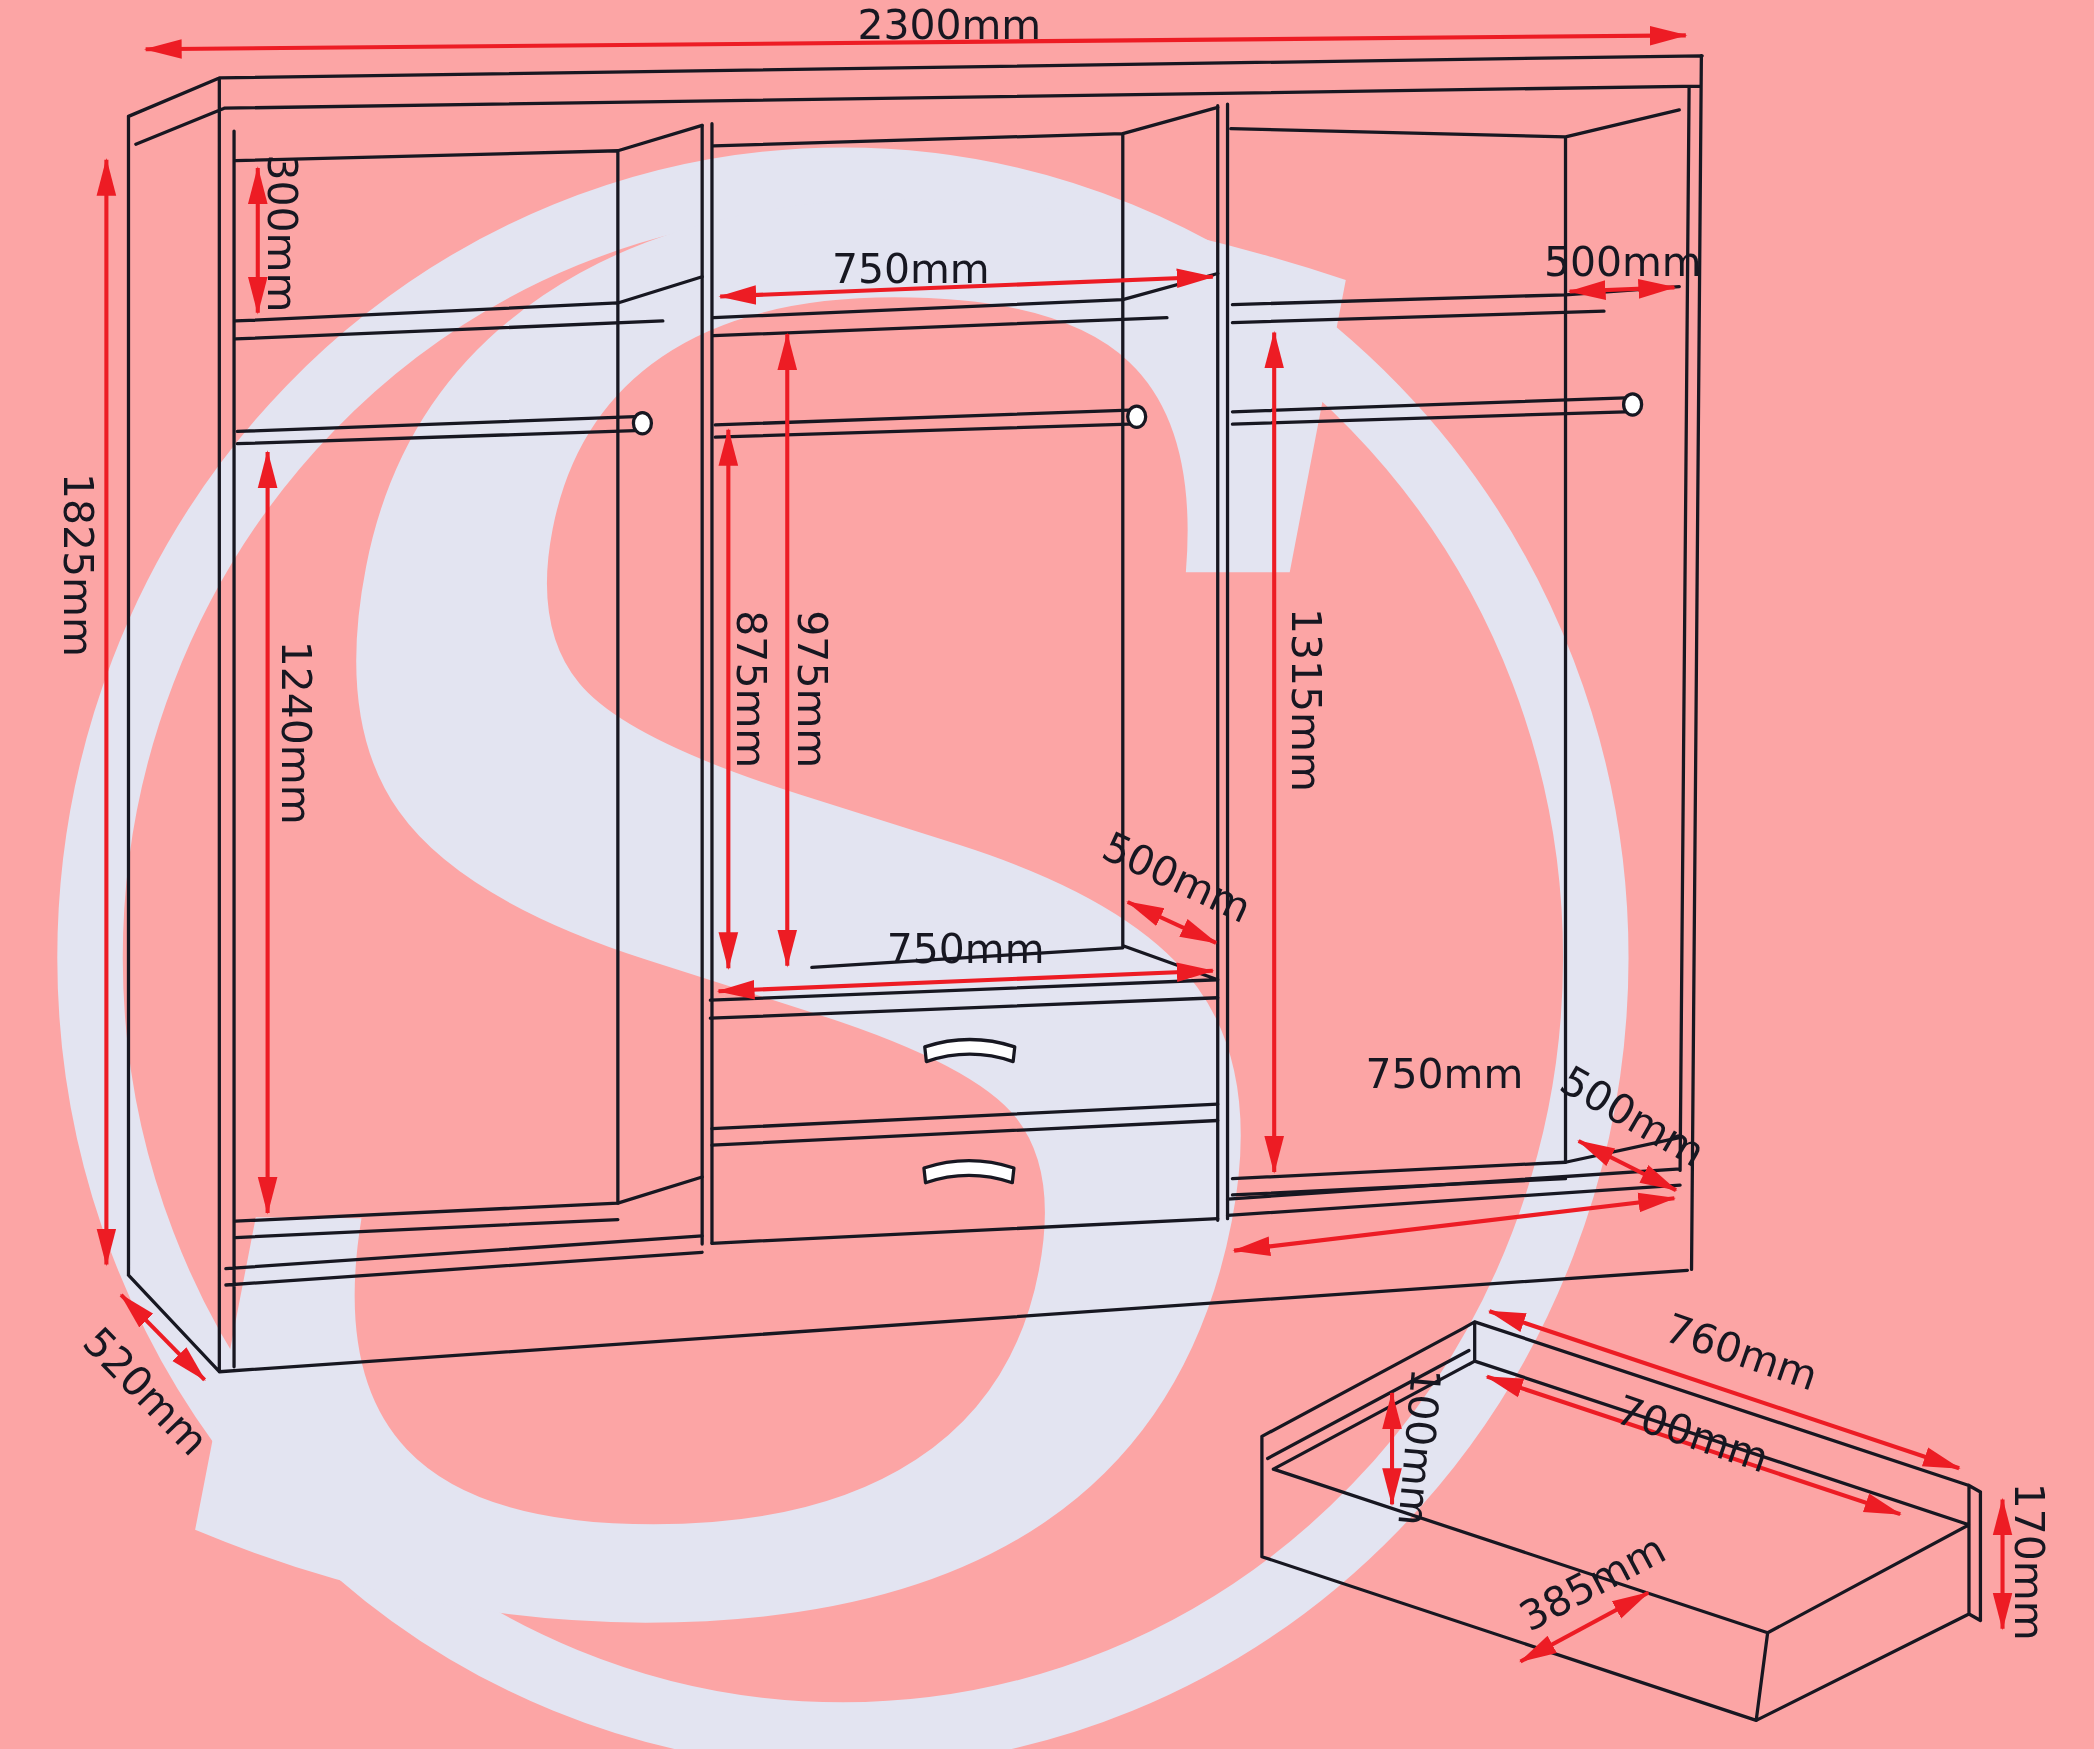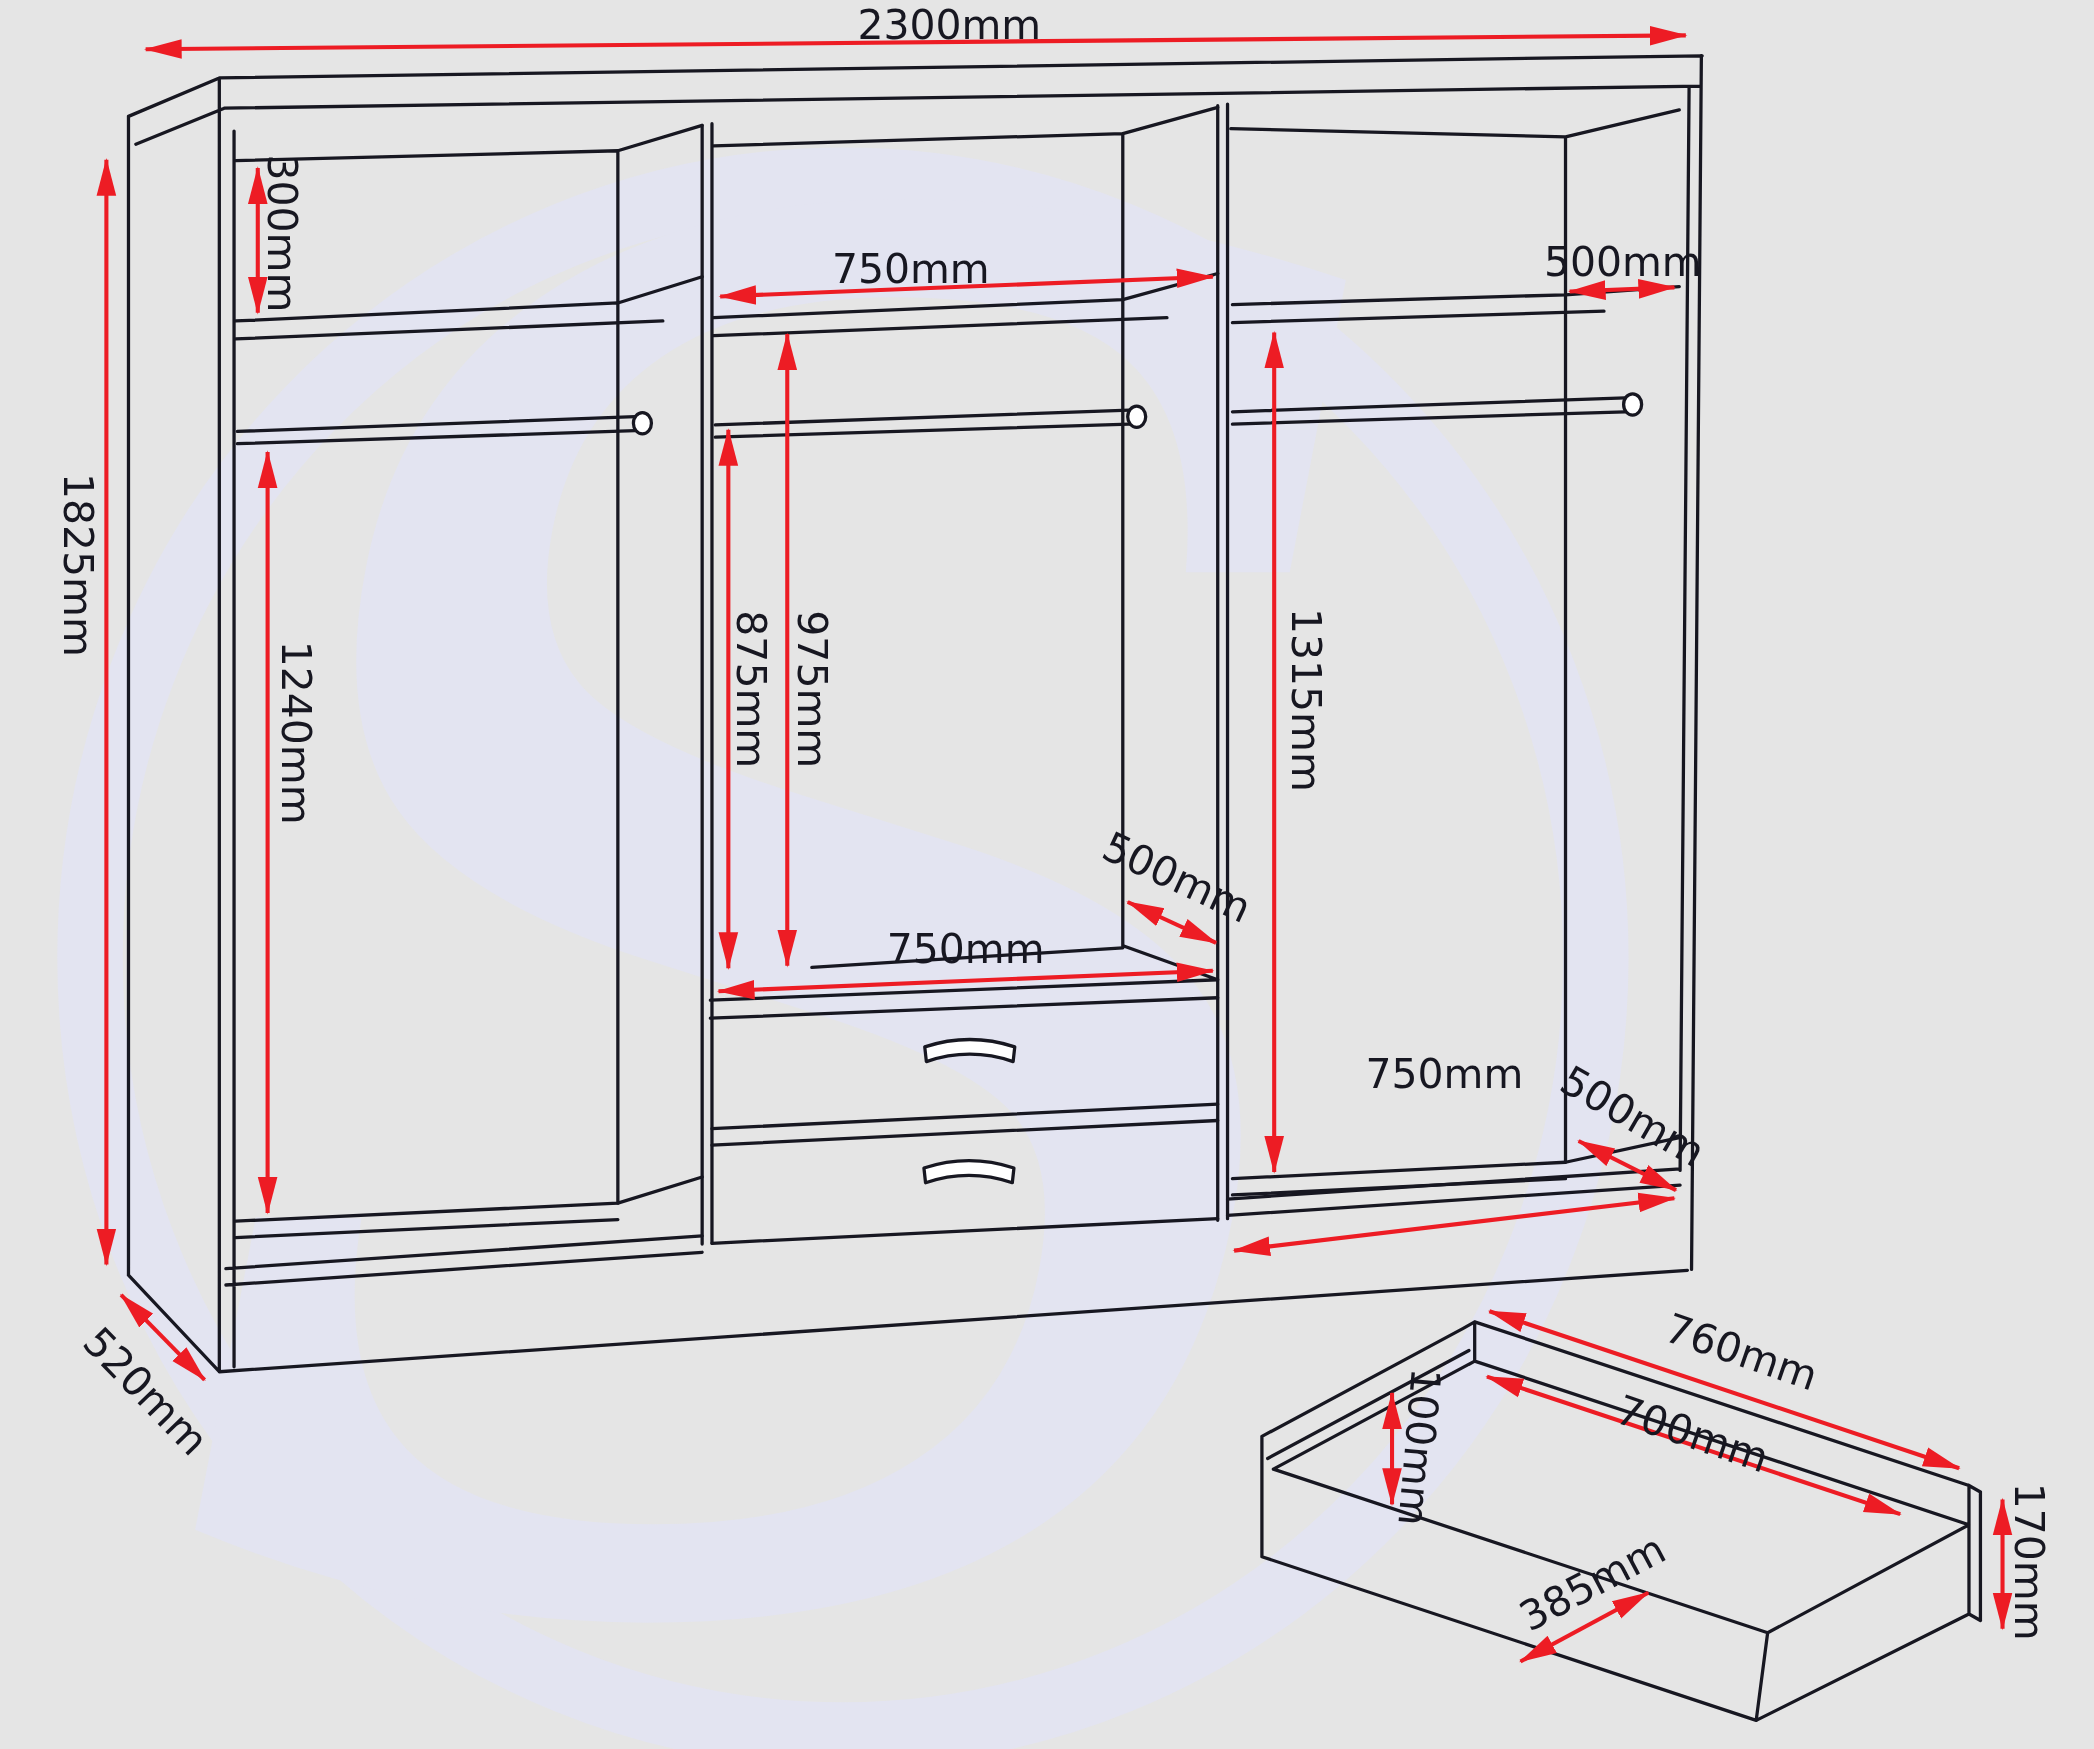--- a/index.html
+++ b/index.html
@@ -1,16 +1,16 @@
 <!DOCTYPE html>
 <html style="font-size:13px"><head>
 <meta charset="utf-8">
 <style>
   html,body{margin:0;padding:0;background:#ffffff;}
-  .stage{position:relative;width:2095px;height:1750px;background:#e5e5e5;overflow:hidden;}
+  .stage{position:relative;width:2095px;height:1750px;background:#fca5a5;overflow:hidden;}
   svg{position:absolute;left:0;top:0;}
   .blk{stroke:#171721;stroke-width:4;fill:none;stroke-linecap:round;stroke-linejoin:round;}
   .fillw{fill:#ffffff;}
   .dim{stroke:#ED1C24;stroke-width:5;fill:none;}
   .dimlab{font-family:"DejaVu Sans","Liberation Sans",sans-serif;font-size:50px;fill:#171721;text-anchor:middle;dominant-baseline:central;}
   .wm{fill:#E3E4F1;}
   .wmring{stroke:#E3E4F1;stroke-width:80;fill:none;}
 </style>
 </head>
 <body>

